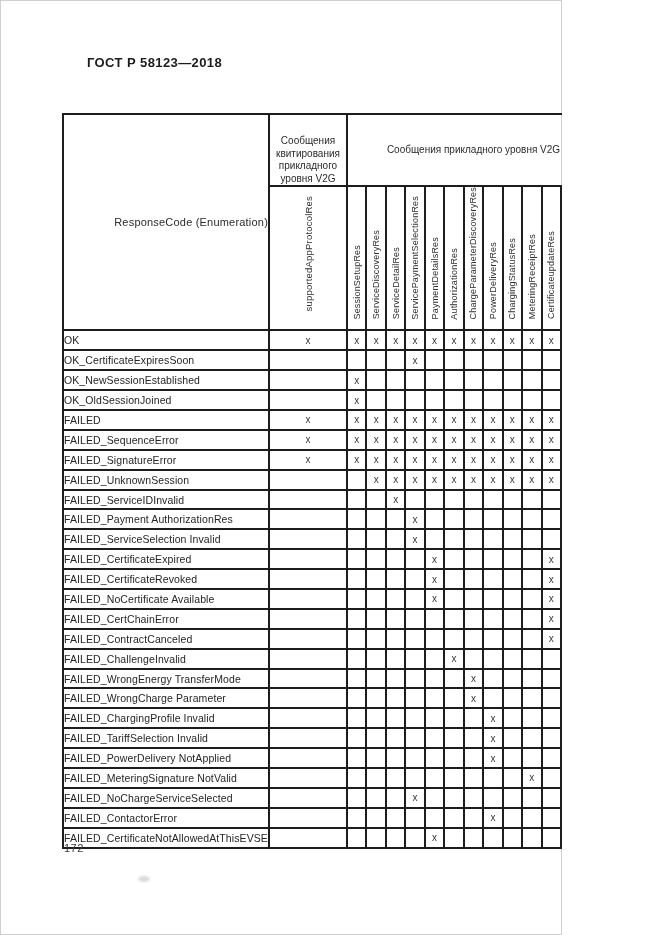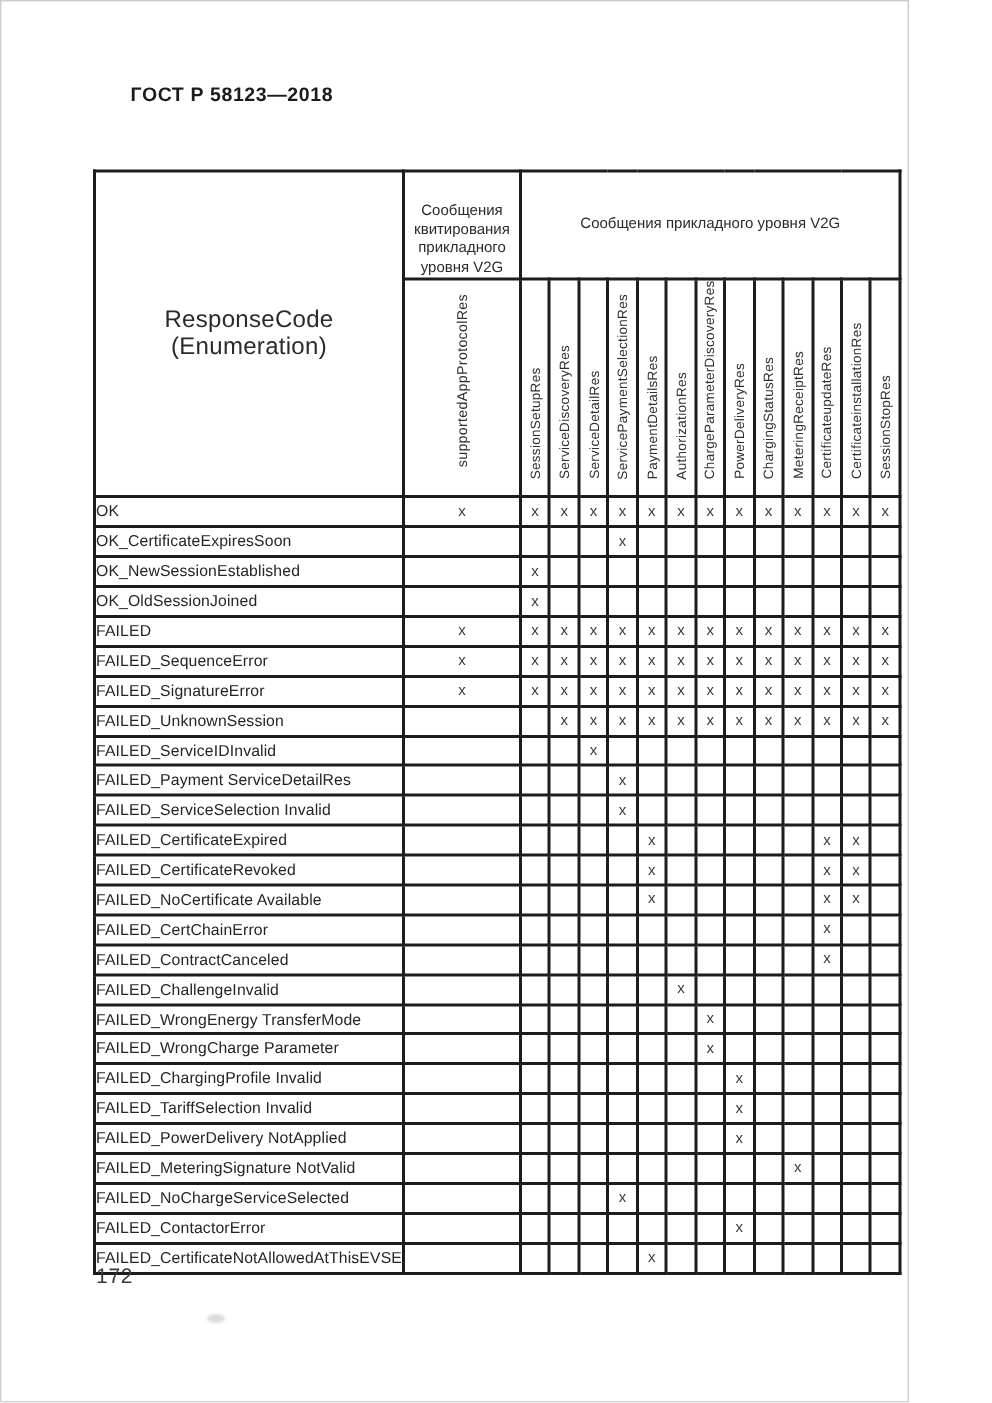--- a/index.html
+++ b/index.html
@@ -1,18 +1,18 @@
 <!DOCTYPE html>
 <html><head>
 <meta charset="utf-8">
 <style>
   html,body{margin:0;padding:0;background:#ffffff;}
   .page{
     position:relative;
-    width:606px;height:935px;
+    width:562px;height:935px;
     background:#ffffff;
     box-shadow:inset 0 0 0 1px #cfcfcf;
     overflow:hidden;
     font-family:"Liberation Sans", sans-serif;
     color:#1f1f1f;
     -webkit-font-smoothing:antialiased;
   }
   .doc-header{
     position:absolute;left:87px;top:55px;
     font-size:13px;font-weight:bold;letter-spacing:0.4px;color:#1c1c1c;
@@ -28,22 +28,22 @@
     width:537px;
     border-collapse:collapse;table-layout:fixed;
     border:2px solid #141414;
   }
   table.rc td{
     border:2px solid #1d1d1d;
     padding:0;
     overflow:hidden;
   }
   td.corner{
-    text-align:center;vertical-align:middle;
-    font-size:16px;color:#2b2b2b;letter-spacing:0.2px;
+    text-align:right;vertical-align:middle;
+    font-size:11px;color:#2b2b2b;letter-spacing:0.2px;
   }
   td.grp{
     text-align:center;vertical-align:middle;
     font-size:10px;line-height:12.5px;color:#2b2b2b;
   }
   td.grp .lines{white-space:pre-line;margin-top:20px;}
   tr.grow1{height:48px;}
   tr.grow2{height:138px;}
   td.rot{vertical-align:bottom;text-align:center;}
   td.rot .vt{
@@ -60,21 +60,21 @@
     font-size:10.5px;color:#252525;
     padding-left:6px;vertical-align:middle;
     white-space:nowrap;letter-spacing:0.1px;
   }
   td.cell{
     text-align:center;vertical-align:middle;
     font-size:10px;color:#3a3a3a;
   }
   .page-number{
     position:absolute;left:64px;top:842px;
-    font-size:14px;color:#3a3a3a;letter-spacing:0.5px;
+    font-size:11px;color:#3a3a3a;letter-spacing:0.5px;
   }
   .smudge{
     position:absolute;left:138px;top:876px;width:12px;height:6px;
     background:#dcdcdc;border-radius:50%;filter:blur(1px);
   }
 </style>
 </head>
 <body>
 
 <div class="page">
@@ -278,21 +278,21 @@
           <td class="cell"></td>
           <td class="cell"></td>
           <td class="cell"></td>
           <td class="cell"></td>
           <td class="cell"></td>
           <td class="cell"></td>
           <td class="cell"></td>
           <td class="cell"></td>
         </tr>
         <tr>
-          <td class="lbl">FAILED_Payment ServiceDetailRes</td>
+          <td class="lbl">FAILED_Payment AuthorizationRes</td>
           <td class="cell"></td>
           <td class="cell"></td>
           <td class="cell"></td>
           <td class="cell"></td>
           <td class="cell">x</td>
           <td class="cell"></td>
           <td class="cell"></td>
           <td class="cell"></td>
           <td class="cell"></td>
           <td class="cell"></td>

